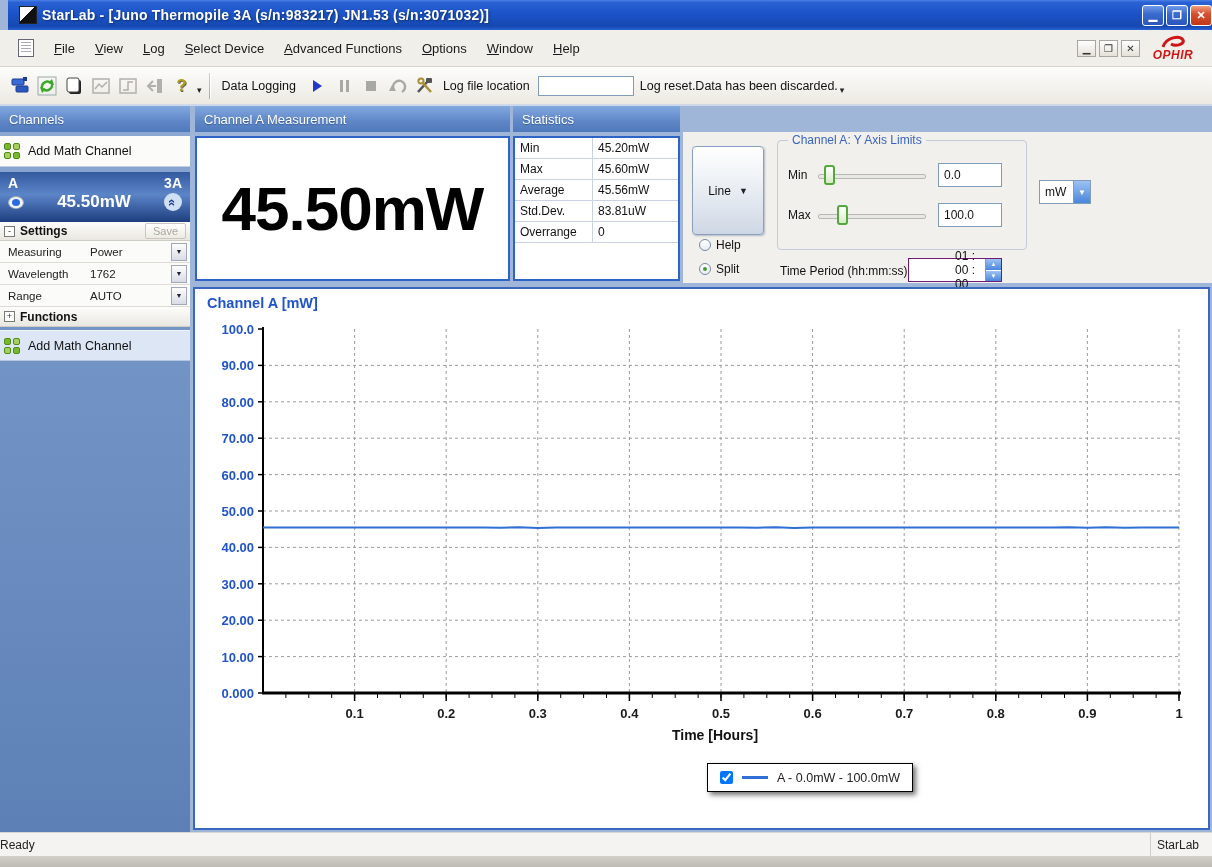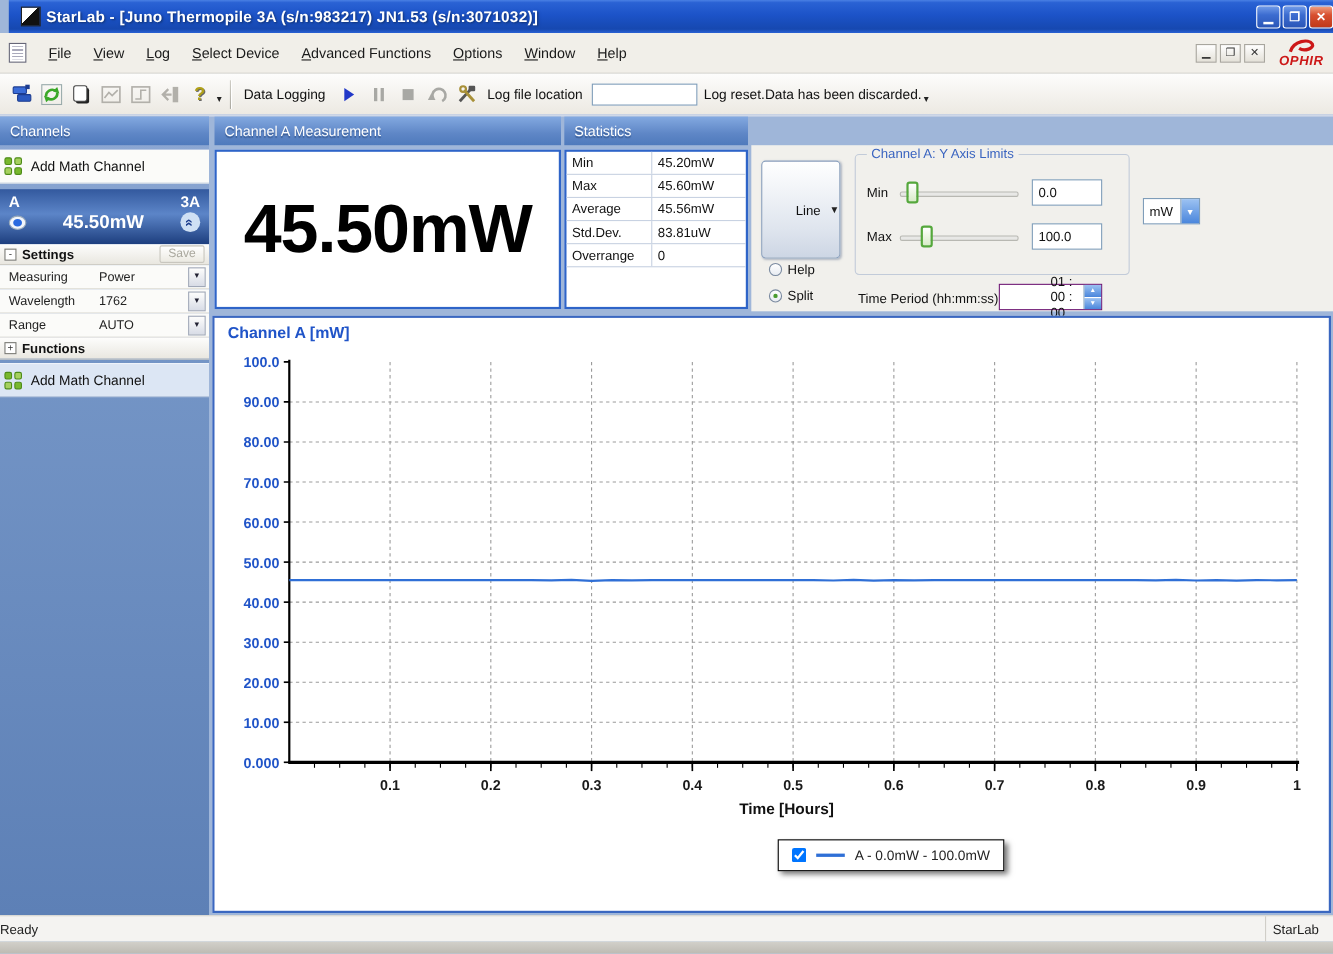--- a/index.html
+++ b/index.html
@@ -14,21 +14,21 @@
     background:linear-gradient(135deg,#fff 0%, #fff 45%, #111 45%, #111 100%); border:1px solid #222; }
   .titlebar .title-text { color:#fff; font-weight:bold; font-size:14px; text-shadow:1px 1px 2px #10306e; letter-spacing:.2px; }
   .win-btns { margin-left:auto; display:flex; gap:2px; }
   .win-btn { width:22px; height:21px; border:1px solid #fff; border-radius:3px; color:#fff;
     background:linear-gradient(#6f9ae8,#3c6cd0 40%,#2a56b8); font-size:11px; font-weight:bold;
     display:flex; align-items:center; justify-content:center; }
   .win-btn.close { background:linear-gradient(#f0a080,#d85030 40%,#c03818); }
 
   
   .menubar { position:absolute; left:0; top:30px; width:1212px; height:37px; background:#f1efe9;
-    border-bottom:1px solid #d8d5cc; display:flex; align-items:center; padding:0 6px; }
+    border-bottom:1px solid #d8d5cc; display:flex; align-items:center; padding:0 16px; }
   .doc-icon { width:16px; height:18px; border:1px solid #667; background:#fff; margin:0 10px 0 2px; position:relative; }
   .doc-icon::after{ content:""; position:absolute; inset:2px; background:repeating-linear-gradient(#aab 0 1px, #fff 1px 3px); }
   .menu-item { padding:4px 10px; color:#1a1a1a; font-size:13px; }
   .menu-item::first-letter { text-decoration:underline; }
   .mdi-btns { margin-left:auto; display:flex; gap:3px; align-items:center; margin-right:10px; }
   .mdi-btn { width:19px; height:17px; border:1px solid #a8a69e; background:linear-gradient(#fff,#e4e1d8); color:#333;
     font-size:10px; display:flex; align-items:center; justify-content:center; }
   .ophir-logo { width:46px; text-align:center; line-height:1; }
   .ophir-swoosh { display:block; margin:0 auto; }
   .ophir-text { color:#cc1818; font-weight:bold; font-style:italic; font-size:12px; letter-spacing:.5px; }
@@ -93,21 +93,21 @@
   .stats-panel { position:absolute; left:513px; top:106px; width:167px; height:177px; }
   .stats-box { position:absolute; left:0; top:30px; width:167px; height:145px; background:#fff; border:2px solid #2e64c8; }
   .stats-row { display:flex; height:21px; border-bottom:1px solid #c8d2e2; font-size:12px; color:#111; }
   .stats-row .sl { width:78px; padding:3px 0 0 5px; border-right:1px solid #c8d2e2; }
   .stats-row .sv { flex:1; padding:3px 0 0 5px; }
 
   
   .gsetup-panel { position:absolute; left:683px; top:106px; width:529px; height:177px; }
   .gsetup-body { position:absolute; left:0; top:26px; width:529px; height:151px; background:#f1f0ec; }
   .line-btn { position:absolute; left:9px; top:14px; width:72px; height:89px; border:1px solid #8aa0be; border-radius:4px;
-    background:linear-gradient(#ffffff,#dfe5ee 70%,#cdd6e4); display:flex; align-items:center; justify-content:flex-end; gap:8px;
+    background:linear-gradient(#ffffff,#dfe5ee 70%,#cdd6e4); display:flex; align-items:center; justify-content:center; gap:8px;
     font-size:12px; color:#111; box-shadow:1px 1px 2px rgba(60,80,120,.35); }
   .line-btn .caret { font-size:9px; color:#222; }
   .yaxis-group { position:absolute; left:94px; top:8px; width:250px; height:110px; border:1px solid #c2cbd9; border-radius:4px; }
   .yaxis-group .grp-title { position:absolute; left:10px; top:-8px; background:#f1f0ec; padding:0 4px; color:#3a64c0; font-size:12px; }
   .slider-row { position:absolute; left:10px; display:flex; align-items:center; }
   .slider-row .sr-lbl { width:30px; font-size:12px; color:#111; }
   .slider-track { position:relative; width:108px; height:20px; }
   .slider-track::before { content:""; position:absolute; left:0; right:0; top:9px; height:3px; background:#e8e8e6;
     border:1px solid #b8b8b2; border-radius:2px; }
   .slider-thumb { position:absolute; top:0; width:11px; height:20px; border:2px solid #55a83c; border-radius:3px;

